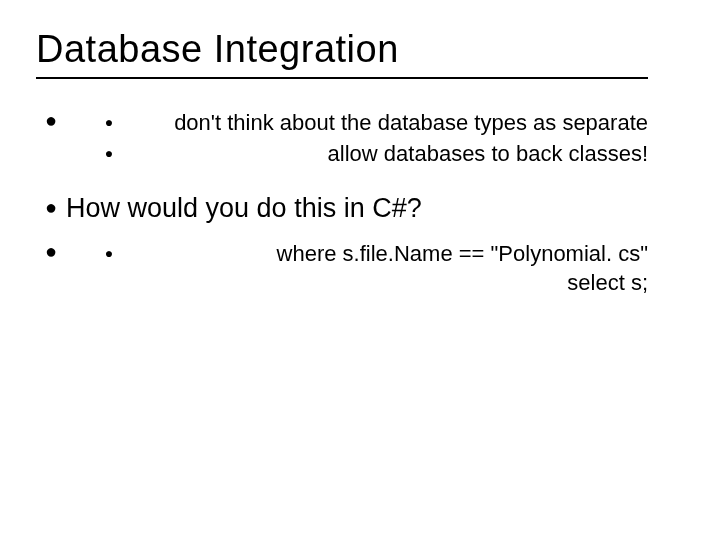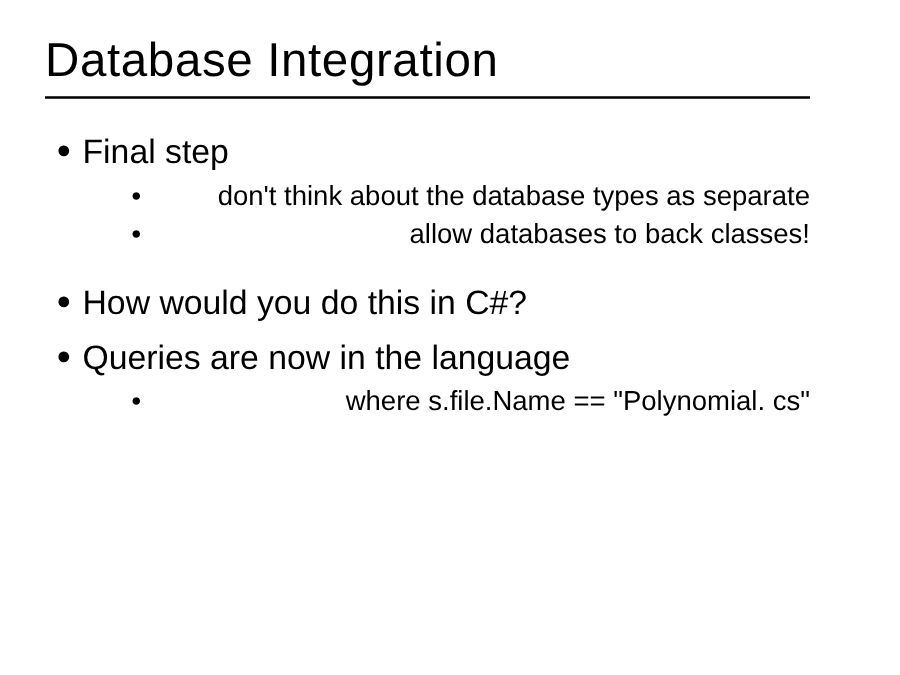--- a/index.html
+++ b/index.html
@@ -86,21 +86,20 @@
 
 <div class="slide">
   <h1 class="title">Database Integration</h1>
   <hr class="rule">
 
   <ul class="outer">
 
     <li>
       <span class="bullet">●</span>
       <div class="body">
-        <span>Final step</span>
         <ul class="inner">
           <li>
             <span class="bullet">●</span>
             <span class="body">don't think about the database types as separate</span>
           </li>
           <li>
             <span class="bullet">●</span>
             <span class="body">allow databases to back classes!</span>
           </li>
         </ul>
@@ -110,26 +109,26 @@
     <li>
       <span class="bullet">●</span>
       <div class="body">
         <span>How would you do this in C#?</span>
       </div>
     </li>
 
     <li>
       <span class="bullet">●</span>
       <div class="body">
-        <span>Queries are now in the language</span>
         <ul class="inner">
           <li>
             <span class="bullet">●</span>
             <div class="body">
               <div class="code-cont">where s.file.Name == "Polynomial. cs"</div>
+              <div class="code-cont">select s;</div>
             </div>
           </li>
         </ul>
       </div>
     </li>
 
   </ul>
 </div>
 
 </body></html>

